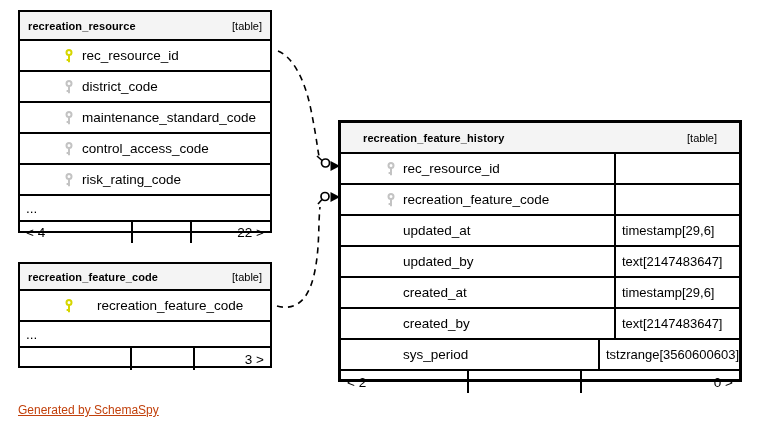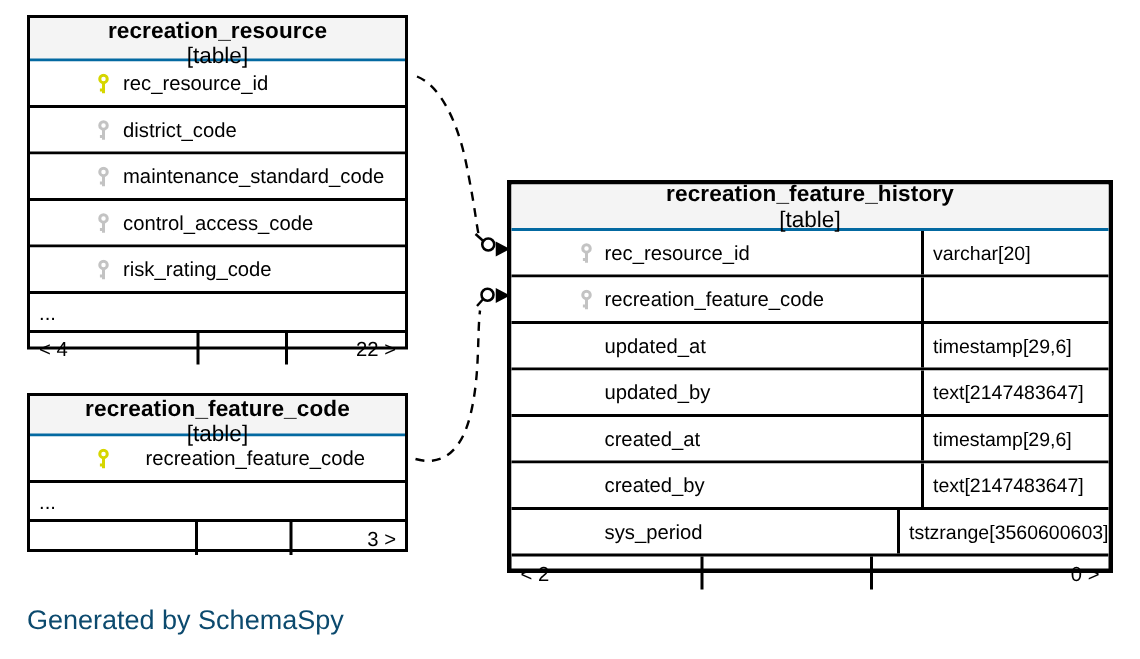--- a/index.html
+++ b/index.html
@@ -9,22 +9,22 @@
     font-family:"Liberation Sans","DejaVu Sans",sans-serif;
     overflow:hidden;
   }
   .tbl {
     position:absolute; box-sizing:border-box;
     border:2px solid #000; background:#fff;
   }
   .tbl.main { border-width:3px; }
   .hdr {
     display:flex; justify-content:space-between; align-items:center;
-    background:#f4f4f4; border-bottom:2px solid #0369a1;
-    padding:0 8px; font-size:15px;flex-direction:column;
+    background:#f4f4f4; border-bottom:2px solid #000000;
+    padding:0 8px; font-size:11px;
   }
   .hdr .title { font-weight:bold; letter-spacing:.1px; }
   .hdr .tag { font-weight:normal; }
   .row {
     display:flex; align-items:center;
     border-bottom:2px solid #000;
     font-size:13.5px; background:#fff;padding-left:36px;
   }
   .row .ic { width:10px; height:14px; margin-left:8px; flex:0 0 10px; }
   .row .nm { margin-left:8px; white-space:nowrap; }
@@ -54,36 +54,36 @@
   #t2 { left:18px; top:262px; width:254px; height:106px; }
   #t2 .hdr { height:25px; }
   #t2 .row { height:29px; }
   #t2 .ell { height:24px; }
   #t2 .ftr { height:22px; }
   #t2 .ftr .c1 { width:110px; }
   #t2 .ftr .c2 { width:63px; }
   #t2 .ftr .c3 { flex:1; }
   
   #t3 { left:338px; top:120px; width:404px; height:262px; }
-  #t3 .hdr { height:29px; padding:0 22px;justify-content:center; }
+  #t3 .hdr { height:29px; padding:0 22px; }
   #t3 .row { height:29px; }
   #t3 .namecell {
     width:239px; box-sizing:border-box; border-right:2px solid #000;
     height:100%; display:flex; align-items:center;
   }
   #t3 .namecell .ic { margin-left:9px; }
   #t3 .namecell .nm { margin-left:7px; }
   #t3 .typecell { flex:1; padding-left:6px; font-size:13px; white-space:nowrap; }
   #t3 .ftr { height:22px; }
   #t3 .ftr .c1 { width:126px; }
   #t3 .ftr .c2 { width:113px; }
   #t3 .ftr .c3 { flex:1; }
   #note {
     position:absolute; left:18px; top:403px;
-    font-size:18px; color:#0c4a6e;
+    font-size:12px; color:#c2410c;text-decoration:underline;
   }
   #rel-svg { position:absolute; left:0; top:0; pointer-events:none; }
 </style>
 </head>
 <body>
 
 <svg id="rel-svg" width="760" height="439" viewBox="0 0 760 439">
 
   <path d="M 278 51 C 293 57, 305 80, 311 110 S 317 146, 319 156" fill="none" stroke="#000" stroke-width="1.6" stroke-dasharray="6 5"></path>
   <line x1="317" y1="156" x2="322" y2="160.5" stroke="#000" stroke-width="1.6"></line>
@@ -182,21 +182,20 @@
     <span class="tag">[table]</span>
   </div>
   <div class="row">
     <div class="namecell">
       <svg class="ic fk" viewBox="0 0 10 14">
           <circle cx="5" cy="3.6" r="2.5" fill="none" stroke="currentColor" stroke-width="2"></circle>
           <path d="M5 6 V13.2 M5 11 H2.6" stroke="currentColor" stroke-width="2" fill="none"></path>
         </svg>
       <span class="nm">rec_resource_id</span>
     </div>
-    <div class="typecell">varchar[20]</div>
   </div>
   <div class="row">
     <div class="namecell">
       <svg class="ic fk" viewBox="0 0 10 14">
           <circle cx="5" cy="3.6" r="2.5" fill="none" stroke="currentColor" stroke-width="2"></circle>
           <path d="M5 6 V13.2 M5 11 H2.6" stroke="currentColor" stroke-width="2" fill="none"></path>
         </svg>
       <span class="nm">recreation_feature_code</span>
     </div>
   </div>

